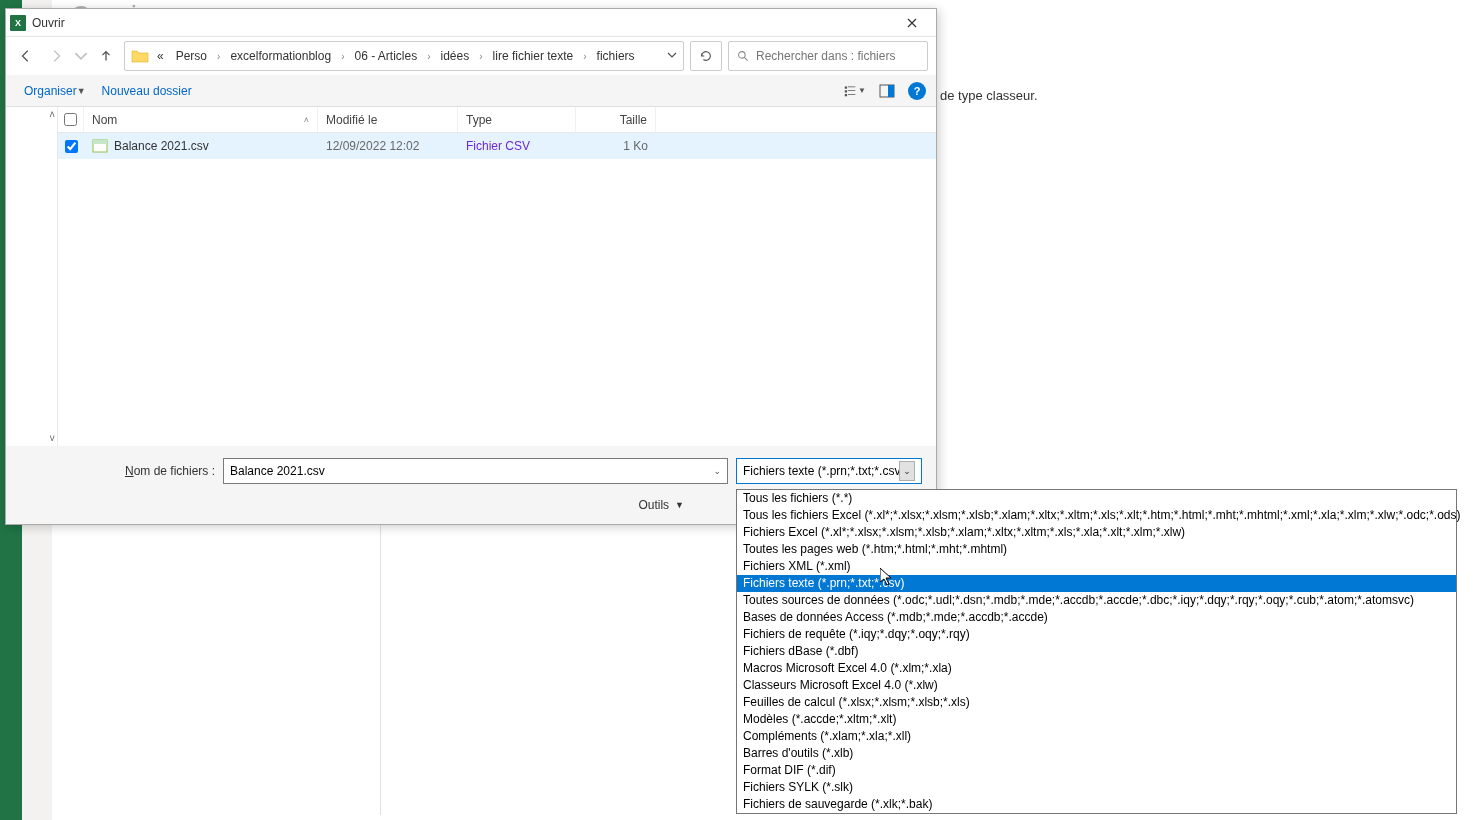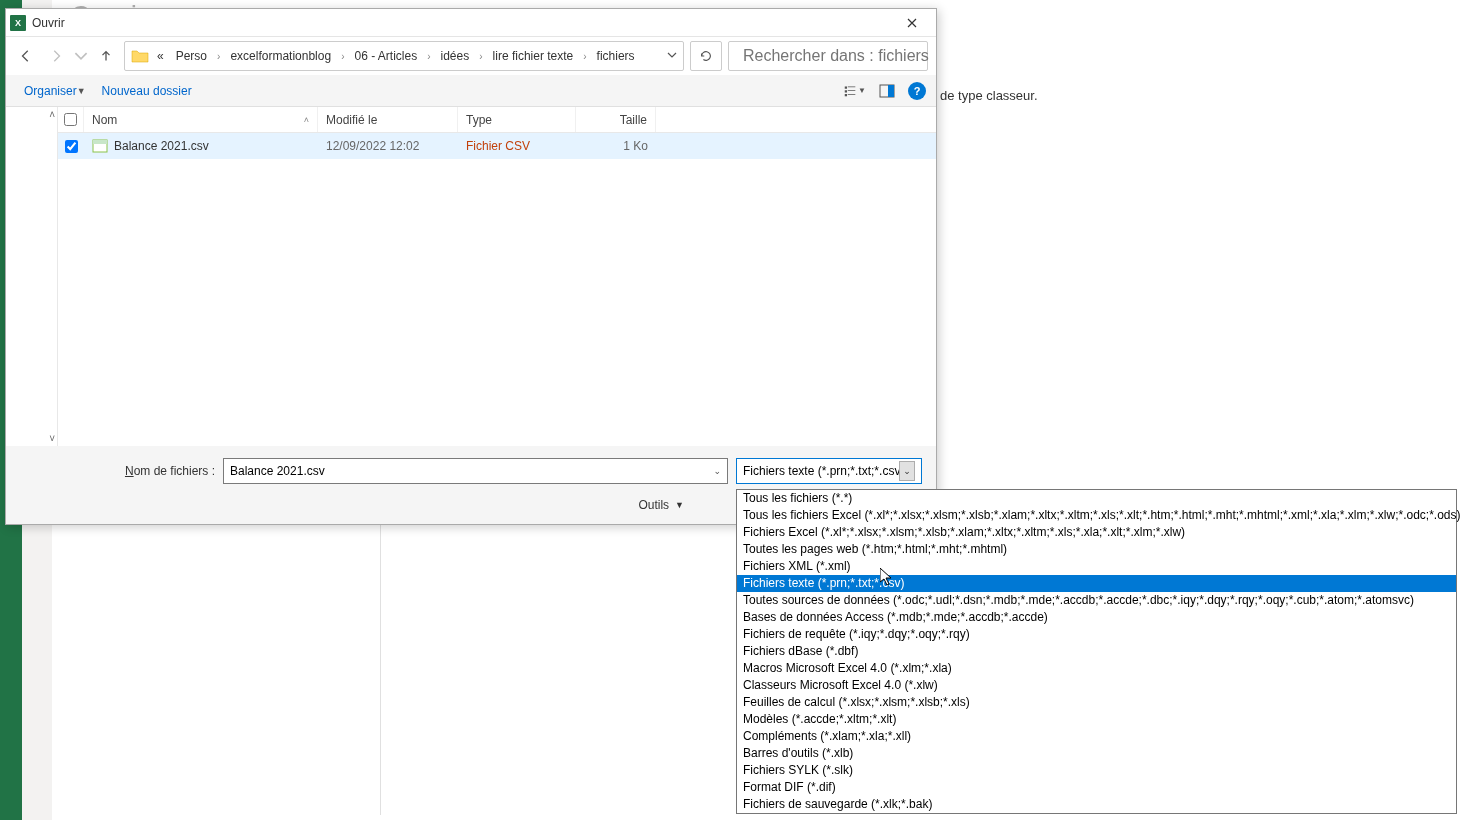--- a/index.html
+++ b/index.html
@@ -31,21 +31,21 @@
   .nav-btn svg { width: 14px; height: 14px; }
   .addressbar { flex: 1; height: 30px; border: 1px solid #ccc; display: flex; align-items: center; padding: 0 6px; gap: 4px; border-radius: 2px; background: #fff; }
   .addressbar .folder-icon { width: 18px; height: 16px; }
   .addressbar .crumb { color: #333; padding: 2px 4px; cursor: pointer; }
   .addressbar .sep { color: #888; font-size: 10px; padding: 0 2px; }
   .addressbar .chev-end { margin-left: auto; color: #666; }
   .refresh-btn { width: 32px; height: 30px; border: 1px solid #ccc; display: flex; align-items: center; justify-content: center; cursor: pointer; border-radius: 2px; }
   .refresh-btn svg { width: 14px; height: 14px; }
   .searchbox { width: 200px; height: 30px; border: 1px solid #ccc; display: flex; align-items: center; padding: 0 8px; gap: 6px; border-radius: 2px; }
   .searchbox svg { width: 13px; height: 13px; color: #888; }
-  .searchbox input { border: none; outline: none; flex: 1; color: #555; font-size: 16px; background: transparent; }
+  .searchbox input { border: none; outline: none; flex: 1; color: #555; font-size: 12px; background: transparent; }
 
   
   .toolbar { height: 32px; display: flex; align-items: center; padding: 0 10px; background: #f5f5f5; border-bottom: 1px solid #e0e0e0; }
   .toolbar .tbtn { color: #0066cc; padding: 4px 8px; cursor: pointer; display: flex; align-items: center; gap: 0; }
   .toolbar .tbtn .dd { font-size: 9px; color: #555; }
   .toolbar .spacer { flex: 1; }
   .toolbar .view-icons { display: flex; align-items: center; gap: 10px; }
   .toolbar .vbtn { width: 22px; height: 22px; display: flex; align-items: center; justify-content: center; cursor: pointer; color: #555; }
   .toolbar .vbtn svg { width: 16px; height: 16px; }
   .toolbar .help { width: 18px; height: 18px; border-radius: 50%; background: #0078d4; color: #fff; display: flex; align-items: center; justify-content: center; font-size: 11px; font-weight: bold; cursor: pointer; }
@@ -63,21 +63,21 @@
   .hcell.mod { width: 140px; }
   .hcell.type { width: 118px; }
   .hcell.size { width: 80px; justify-content: flex-end; }
   .sort-arrow { font-size: 9px; color: #888; margin-left: auto; }
   
   .file-row { display: flex; height: 26px; align-items: center; background: #e5f3ff; }
   .file-row .fcell { padding: 0 8px; height: 100%; display: flex; align-items: center; color: #333; }
   .fcell.check { width: 26px; justify-content: center; }
   .fcell.name { width: 234px; gap: 6px; }
   .fcell.mod { width: 140px; color: #666; }
-  .fcell.type { width: 118px; color: #c2410c; }
+  .fcell.type { width: 118px; color: #6d28d9; }
   .fcell.size { width: 80px; justify-content: flex-end; color: #666; }
   .file-icon { width: 16px; height: 14px; }
   input[type="checkbox"] { width: 13px; height: 13px; }
 
   
   .bottom { padding: 12px 14px 8px 14px; background: #f5f5f5; }
   .filename-row { display: flex; align-items: center; gap: 8px; margin-bottom: 10px; }
   .filename-row .label { width: 195px; text-align: right; color: #333; }
   .filename-row .label .underline { text-decoration: underline; }
   .filename-input { flex: 1; height: 26px; border: 1px solid #7a7a7a; padding: 0 6px; display: flex; align-items: center; justify-content: space-between; background: #fff; cursor: text; }
@@ -277,22 +277,22 @@
     <div class="opt">Toutes sources de données (*.odc;*.udl;*.dsn;*.mdb;*.mde;*.accdb;*.accde;*.dbc;*.iqy;*.dqy;*.rqy;*.oqy;*.cub;*.atom;*.atomsvc)</div>
     <div class="opt">Bases de données Access (*.mdb;*.mde;*.accdb;*.accde)</div>
     <div class="opt">Fichiers de requête (*.iqy;*.dqy;*.oqy;*.rqy)</div>
     <div class="opt">Fichiers dBase (*.dbf)</div>
     <div class="opt">Macros Microsoft Excel 4.0 (*.xlm;*.xla)</div>
     <div class="opt">Classeurs Microsoft Excel 4.0 (*.xlw)</div>
     <div class="opt">Feuilles de calcul (*.xlsx;*.xlsm;*.xlsb;*.xls)</div>
     <div class="opt">Modèles (*.accde;*.xltm;*.xlt)</div>
     <div class="opt">Compléments (*.xlam;*.xla;*.xll)</div>
     <div class="opt">Barres d'outils (*.xlb)</div>
+    <div class="opt">Format DIF (*.dif)</div>
     <div class="opt">Fichiers SYLK (*.slk)</div>
-    <div class="opt">Format DIF (*.dif)</div>
     <div class="opt">Fichiers de sauvegarde (*.xlk;*.bak)</div>
   </div>
 
 <div class="cursor">
   <svg viewBox="0 0 16 20">
       <path d="M0 0 L0 14 L4 11 L7 17 L9 16 L6 10 L11 10 Z" fill="#fff" stroke="#000" stroke-width="1"></path>
     </svg>
 </div>
 
 </body></html>

